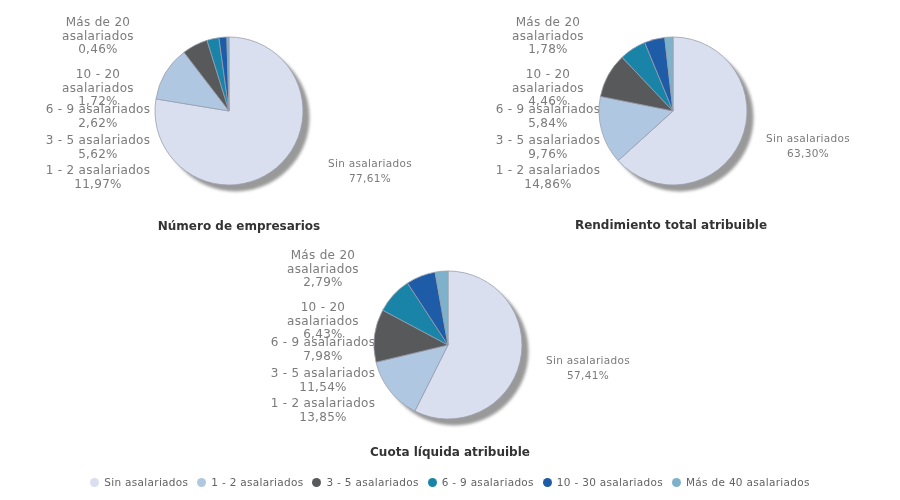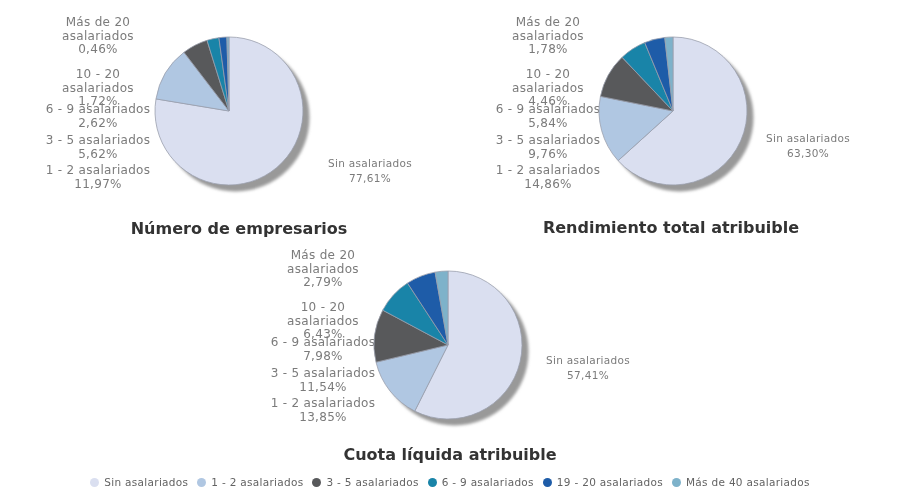--- a/index.html
+++ b/index.html
@@ -49,21 +49,21 @@
 
   .pie { position: absolute; width: 180px; height: 180px; }
   .c1 .pie { left: 149px; top: 33px; }
   .c2 .pie { left: 143px; top: 33px; }
   .c3 .pie { left: 143px; top: 34px; }
 
   .chart-title {
     position: absolute;
     width: 300px;
     text-align: center;
-    font-size: 16px;
+    font-size: 12px;
     font-weight: bold;
     color: #333333;
     margin: 0;
   }
   .c1 .chart-title { left: 89px; top: 219px; }
   .c2 .chart-title { left: 71px; top: 218px; }
   .c3 .chart-title { left: 75px; top: 212px; }
 
   .legend {
     position: absolute;
@@ -194,21 +194,21 @@
     <span class="legend-item">
       <span class="dot" style="background: rgb(88, 89, 91);"></span>
       <span>3 - 5 asalariados</span>
     </span>
     <span class="legend-item">
       <span class="dot" style="background: rgb(25, 132, 168);"></span>
       <span>6 - 9 asalariados</span>
     </span>
     <span class="legend-item">
       <span class="dot" style="background: rgb(30, 92, 168);"></span>
-      <span>19 - 20 asalariados</span>
+      <span>10 - 30 asalariados</span>
     </span>
     <span class="legend-item">
       <span class="dot" style="background: rgb(126, 178, 202);"></span>
       <span>Más de 40 asalariados</span>
     </span>
   </div>
 
 </div>
 
 </body></html>

